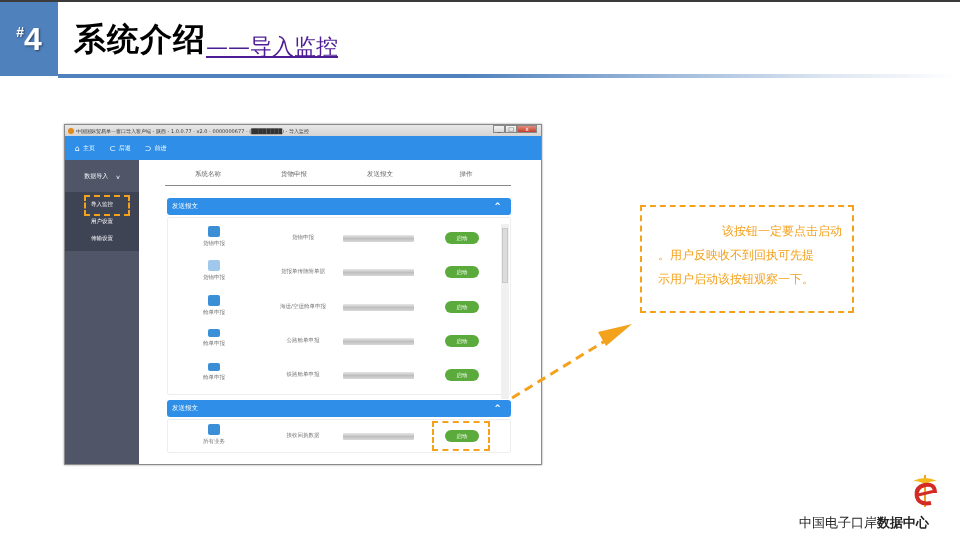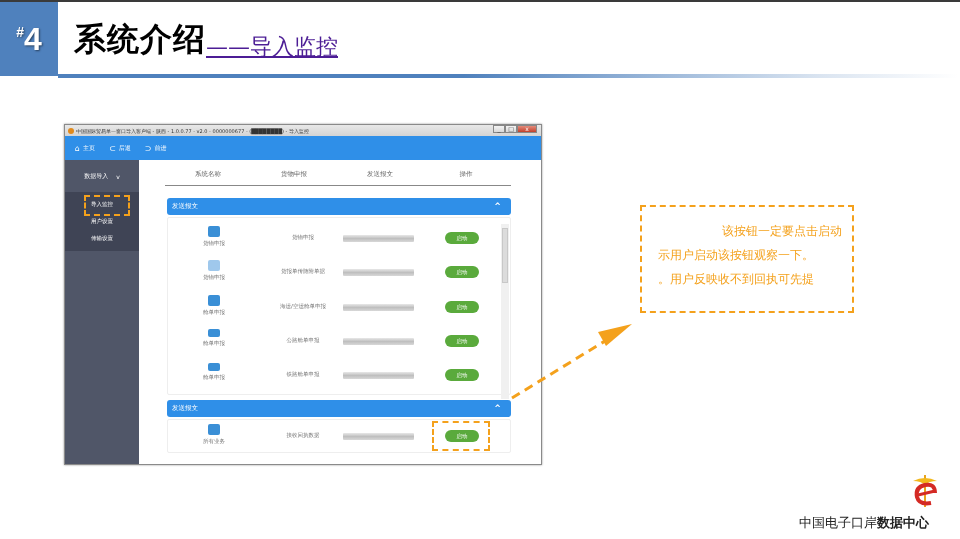--- a/index.html
+++ b/index.html
@@ -196,22 +196,22 @@
     </div>
   </div>
 
   <svg class="arrow-svg" width="960" height="539">
     <line x1="512" y1="398" x2="618" y2="333" stroke="#f4a11c" stroke-width="3" stroke-dasharray="9,6"></line>
     <polygon points="632,324 598,332 606,346" fill="#f4a11c"></polygon>
   </svg>
 
   <div class="note">
     <span class="line1">该按钮一定要点击启动</span>
+    <span style="display:block">。用户反映收不到回执可先提</span>
     <span style="display:block">示用户启动该按钮观察一下。</span>
-    <span style="display:block">。用户反映收不到回执可先提</span>
   </div>
 
   <svg class="footer-logo" viewBox="0 0 40 36">
     <path d="M20 2 L20 34" stroke="#e8a41c" stroke-width="2"></path>
     <path d="M8 8 Q20 2 32 8 Q24 8 20 12 Q16 8 8 8 Z" fill="#f2b81e"></path>
     <path d="M30 20 Q30 10 20 12 Q10 14 12 24 Q14 32 26 30" fill="none" stroke="#d42a24" stroke-width="4"></path>
     <path d="M13 22 L30 18" stroke="#d42a24" stroke-width="3"></path>
   </svg>
   <div class="footer-text">
     <span>中国电子口岸</span><b>数据中心</b>

